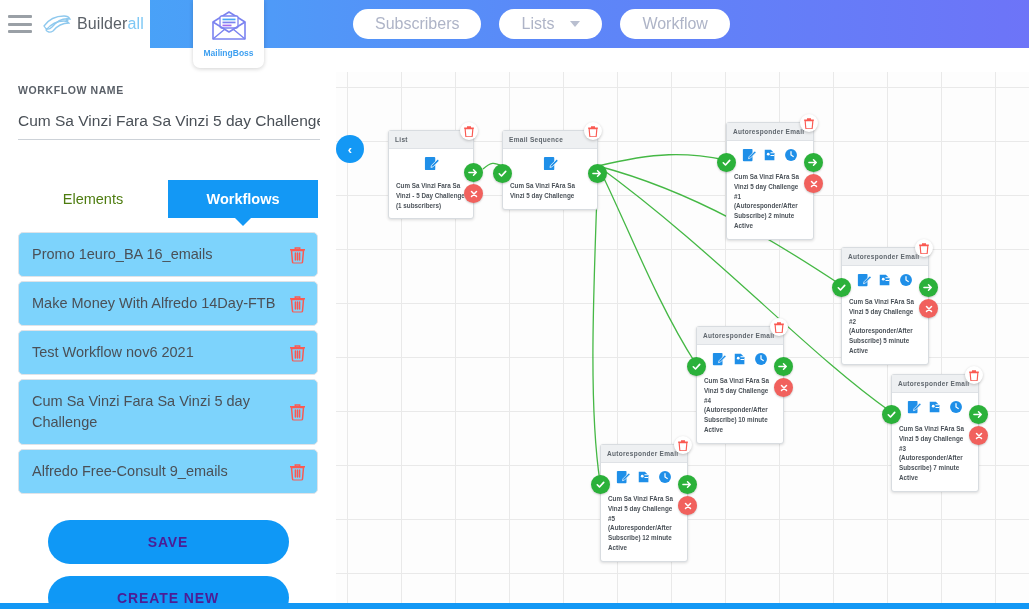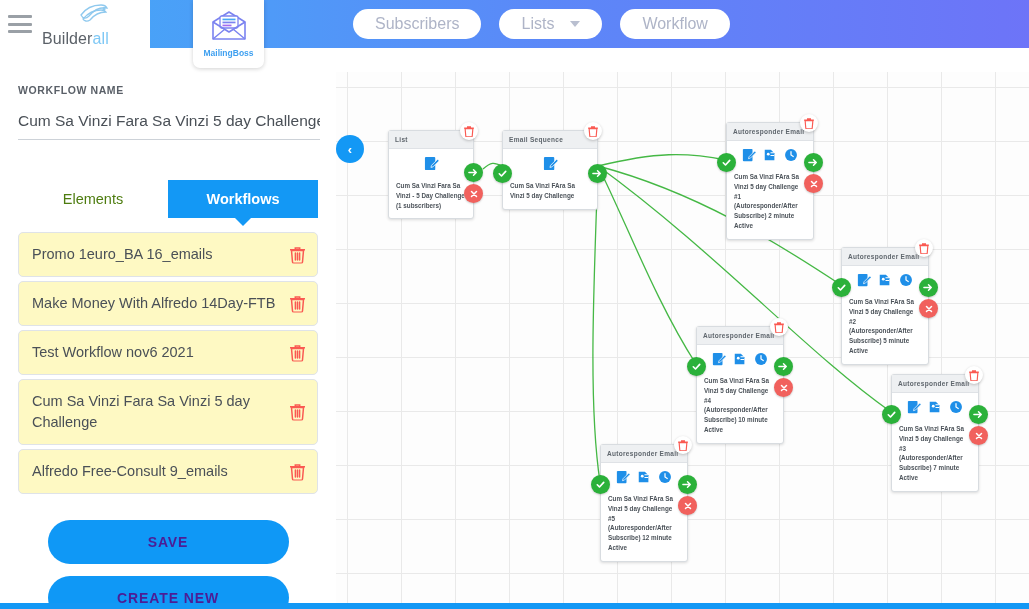--- a/index.html
+++ b/index.html
@@ -18,21 +18,21 @@
     display: flex; align-items: center;
   }
   .header-left {
     width: 150px; height: 48px; background: #ffffff;
     display: flex; align-items: center; gap: 10px; padding-left: 8px;
     flex: 0 0 150px;
   }
   .hamburger { width: 24px; height: 18px; display: flex; flex-direction: column;
     justify-content: space-between; cursor: pointer; }
   .hamburger span { display: block; height: 3px; background: #9aa0a6; border-radius: 1px; }
-  .logo-wrap { display: flex; align-items: flex-end; gap: 5px; flex-direction: column; }
+  .logo-wrap { display: flex; align-items: center; gap: 5px; }
   .logo-mark { width: 30px; height: 24px; position: relative; }
   .logo-text { font-size: 16px; color: #5b6168; letter-spacing: .1px; white-space: nowrap; }
   .logo-text .accent { color: #7ec8f5; }
 
   .mb-tab {
     position: absolute; left: 193px; top: 0; width: 71px; height: 68px;
     background: #fff; border-radius: 0 0 7px 7px;
     display: flex; flex-direction: column; align-items: center; justify-content: center;
     gap: 2px; box-shadow: 0 1px 4px rgba(0,0,0,.18); z-index: 5;
   }
@@ -67,21 +67,21 @@
   .tab.active::after {
     content: ""; position: absolute; bottom: -8px; left: 50%; transform: translateX(-50%);
     width: 0; height: 0; border-left: 9px solid transparent;
     border-right: 9px solid transparent; border-top: 9px solid #1398f5;
   }
   .wf-list { margin-top: 14px; display: flex; flex-direction: column; gap: 4px; }
   .wf-item {
     position: relative; border: 1px solid #dfe3e8; border-radius: 5px;
     padding: 11px 40px 11px 13px; font-size: 14.5px; color: #4a5057;
     min-height: 41px; display: flex; align-items: center; cursor: pointer;
-    line-height: 1.45; background: #fef9c3;
+    line-height: 1.45; background: #7dd3fc;
   }
   .trash { position: absolute; right: 12px; top: 50%; transform: translateY(-50%);
     width: 15px; height: 17px; cursor: pointer; }
   .btn-primary {
     display: flex; align-items: center; justify-content: center;
     width: 241px; height: 44px; margin: 0 auto; background: #0f98f6;
     border-radius: 22px; color: #4c1d95; font-size: 14px; font-weight: bold;
     letter-spacing: .9px; cursor: pointer; border: none;
     font-family: "Liberation Sans", sans-serif;
   }

